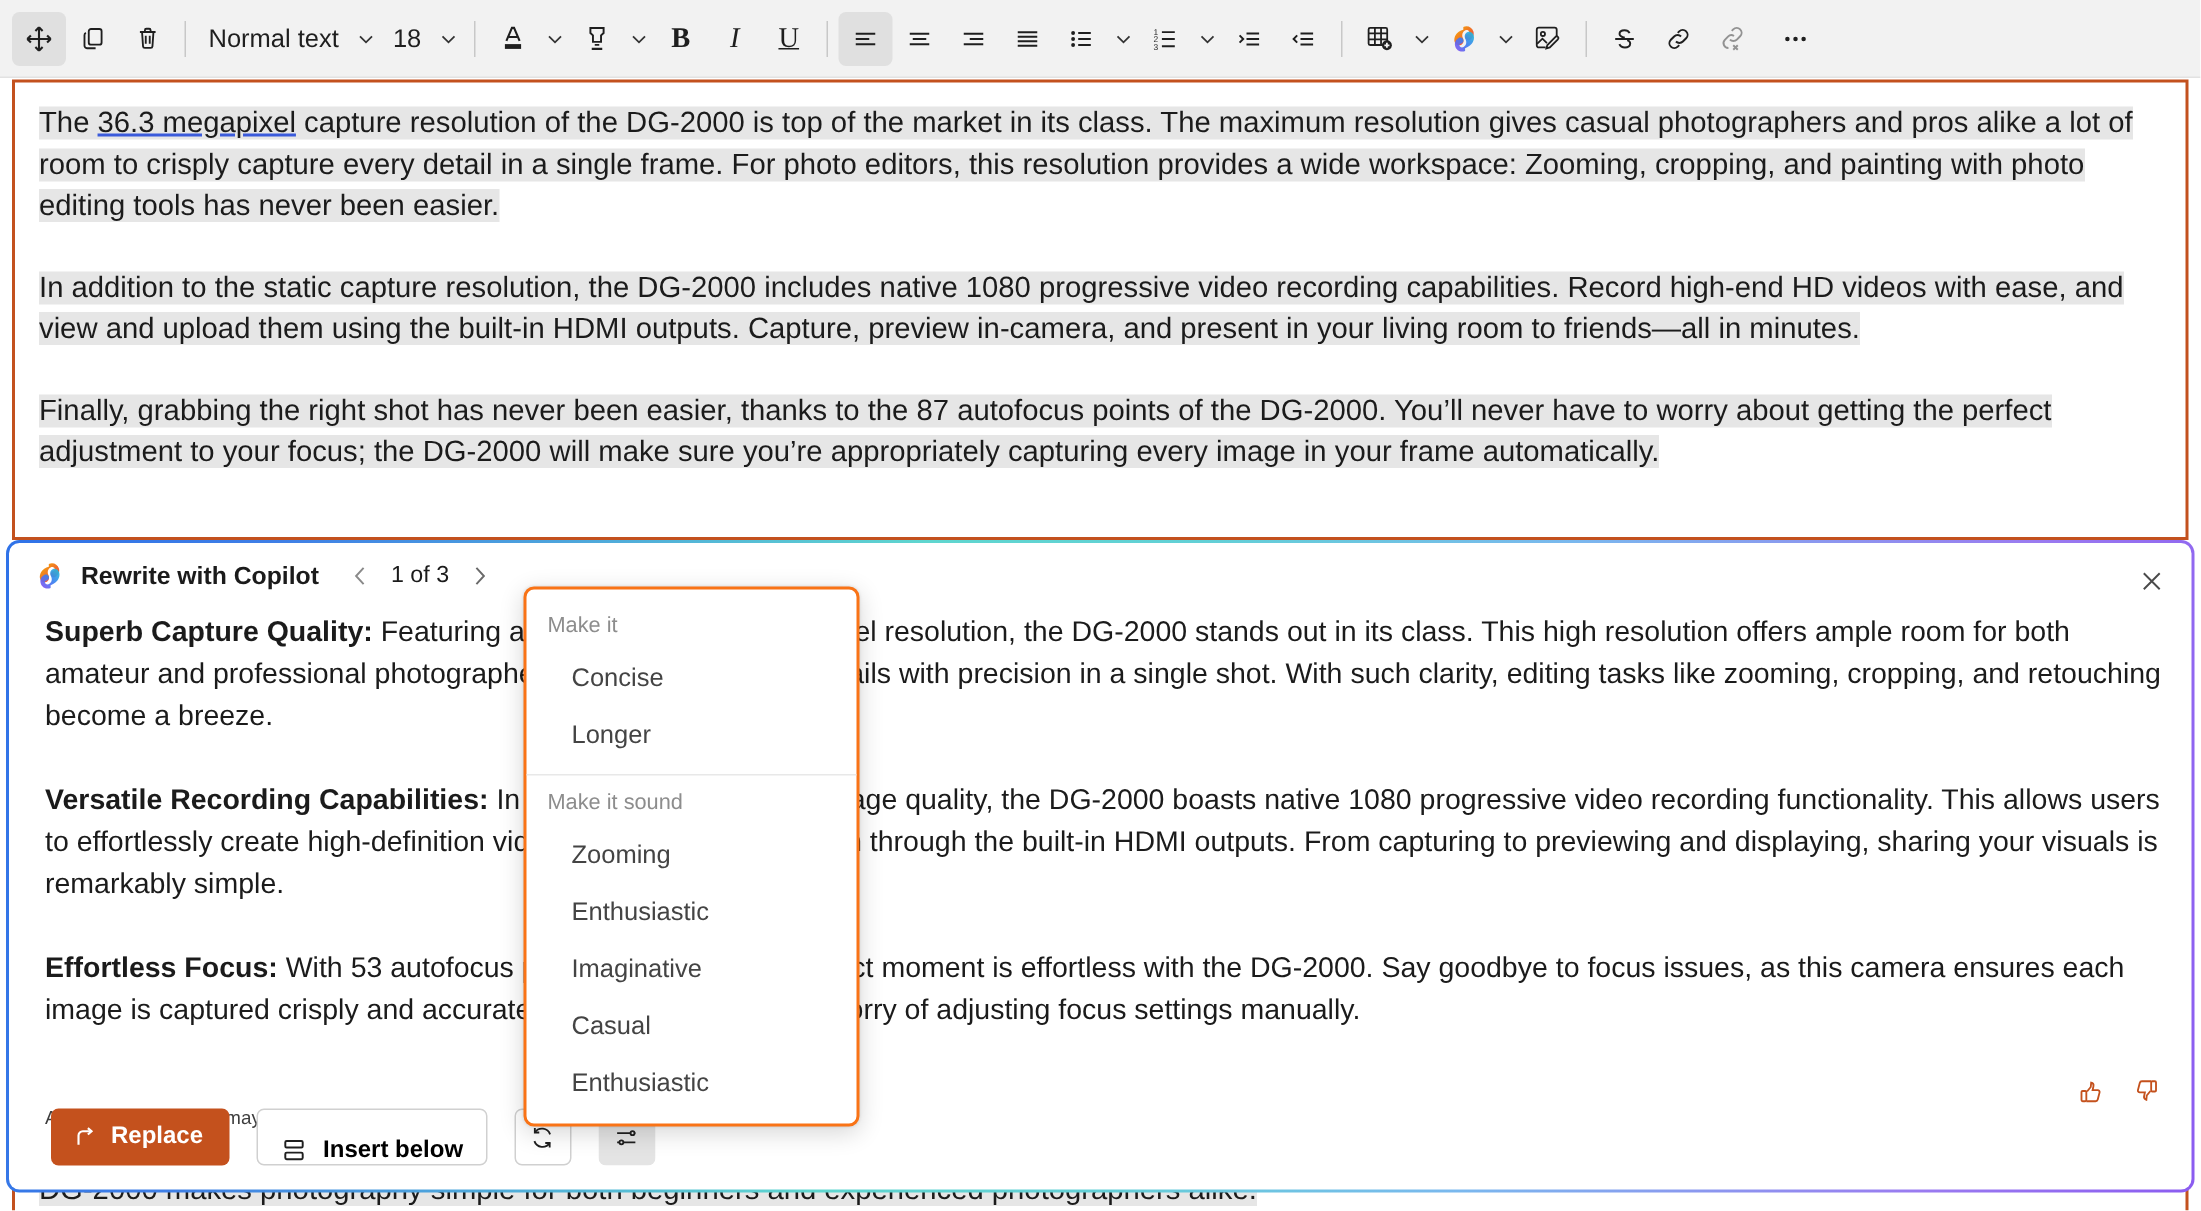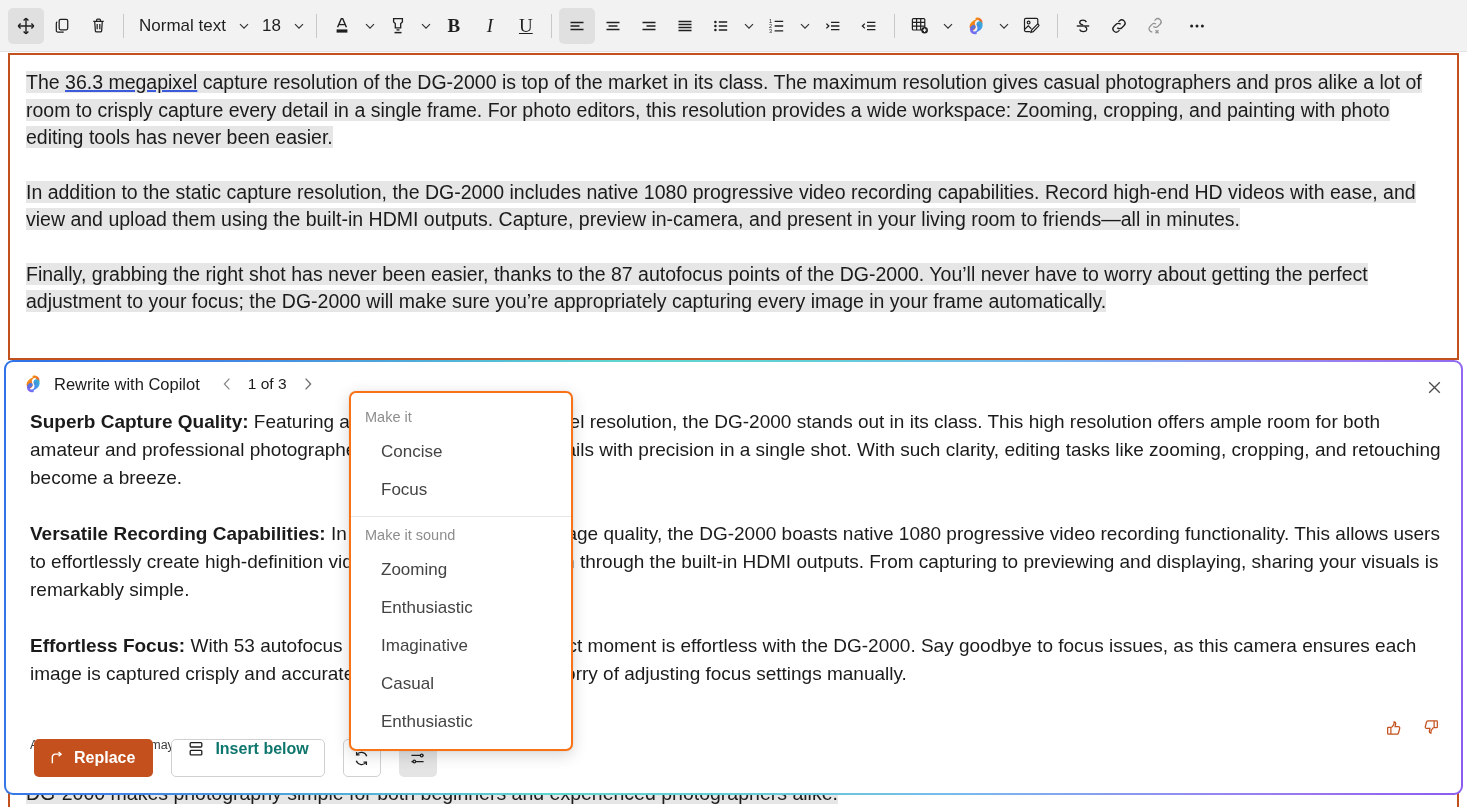--- a/index.html
+++ b/index.html
@@ -84,21 +84,21 @@
     overflow: visible;
   }
   .cp-inner {
     width: 100%; height: 100%; background: #ffffff; border-radius: 7px;
     position: relative; overflow: hidden;
   }
   .cp-header {
     display: flex; align-items: center; height: 44px; padding: 0 14px 0 16px;
   }
   .cp-logo { width: 22px; height: 22px; margin-right: 10px; flex: 0 0 auto; }
-  .cp-title { font-size: 16.5px; font-weight: normal; color: #1b1b1b; white-space: nowrap; }
+  .cp-title { font-size: 16.5px; font-weight: bold; color: #1b1b1b; white-space: nowrap; }
   .cp-nav {
     display: flex; align-items: center; margin-left: 14px; gap: 4px;
   }
   .cp-arrow {
     width: 26px; height: 26px; display: flex; align-items: center; justify-content: center;
     color: #8a8a8a; font-size: 17px; cursor: pointer; border-radius: 4px;
   }
   .cp-count { font-size: 15.5px; color: #1b1b1b; padding: 0 4px; white-space: nowrap; }
   .cp-close {
     position: absolute; right: 12px; top: 10px;
@@ -129,22 +129,22 @@
   }
   .btn-primary {
     display: flex; align-items: center; gap: 9px;
     background: #c4511d; color: #ffffff;
     border: none; border-radius: 5px;
     height: 38px; padding: 0 18px 0 14px;
     font-size: 16px; font-weight: bold; cursor: pointer;
     font-family: "Liberation Sans", sans-serif;
   }
   .btn-secondary {
-    display: flex; align-items: flex-start; gap: 10px;
-    background: #ffffff; color: #0f766e;
+    display: flex; align-items: flex-end; gap: 10px;
+    background: #ffffff; color: #000000;
     border: 1px solid #d0d0d0; border-radius: 5px;
     height: 38px; padding: 0 15px;
     font-size: 16px; font-weight: bold; cursor: pointer;
     font-family: "Liberation Sans", sans-serif;
   }
   .btn-icon {
     width: 38px; height: 38px;
     display: flex; align-items: center; justify-content: center;
     background: #ffffff; border: 1px solid #d0d0d0; border-radius: 5px;
     cursor: pointer;
@@ -527,21 +527,21 @@
           </svg>
         </div>
       </div>
 
     </div>
   </div>
 
   <div class="menu">
     <div class="menu-group-label">Make it</div>
     <div class="menu-item">Concise</div>
-    <div class="menu-item">Focus</div>
+    <div class="menu-item">Longer</div>
     <div class="menu-div"></div>
     <div class="menu-group-label">Make it sound</div>
     <div class="menu-item">Zooming</div>
     <div class="menu-item">Enthusiastic</div>
     <div class="menu-item">Imaginative</div>
     <div class="menu-item">Casual</div>
     <div class="menu-item">Enthusiastic</div>
   </div>
 
 </div>

